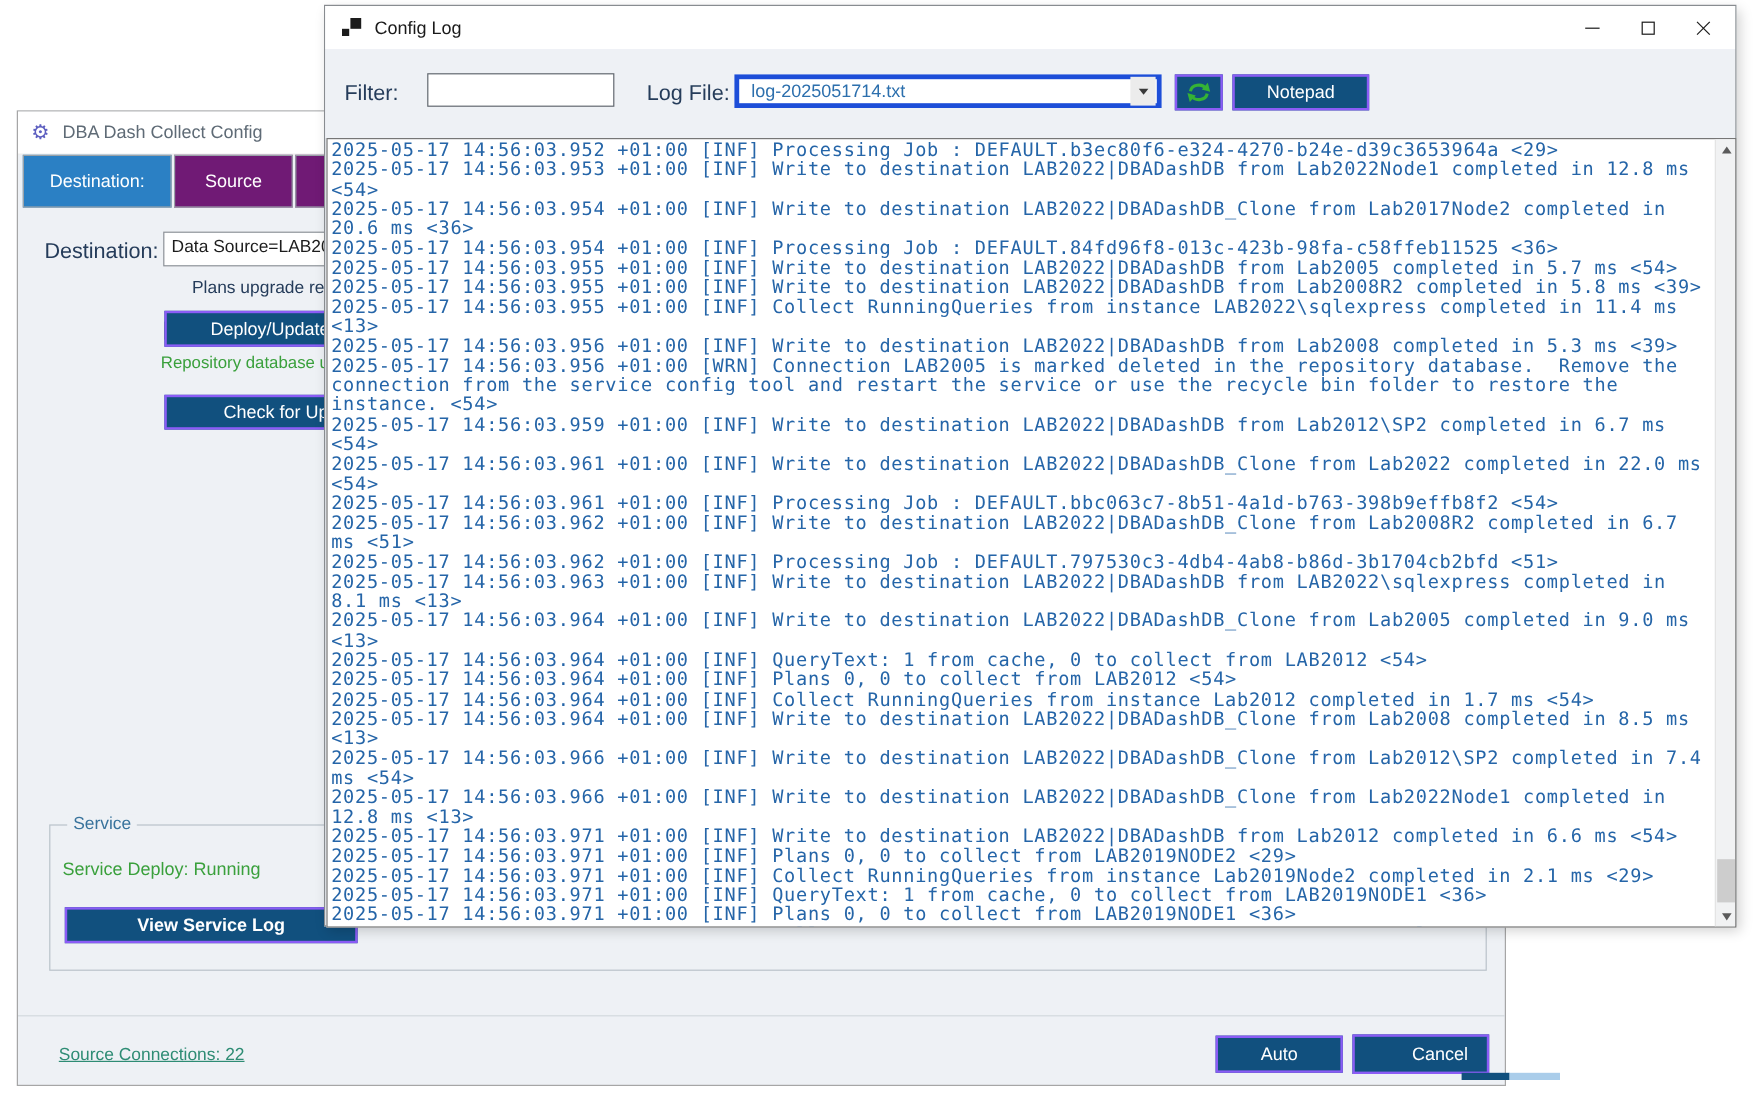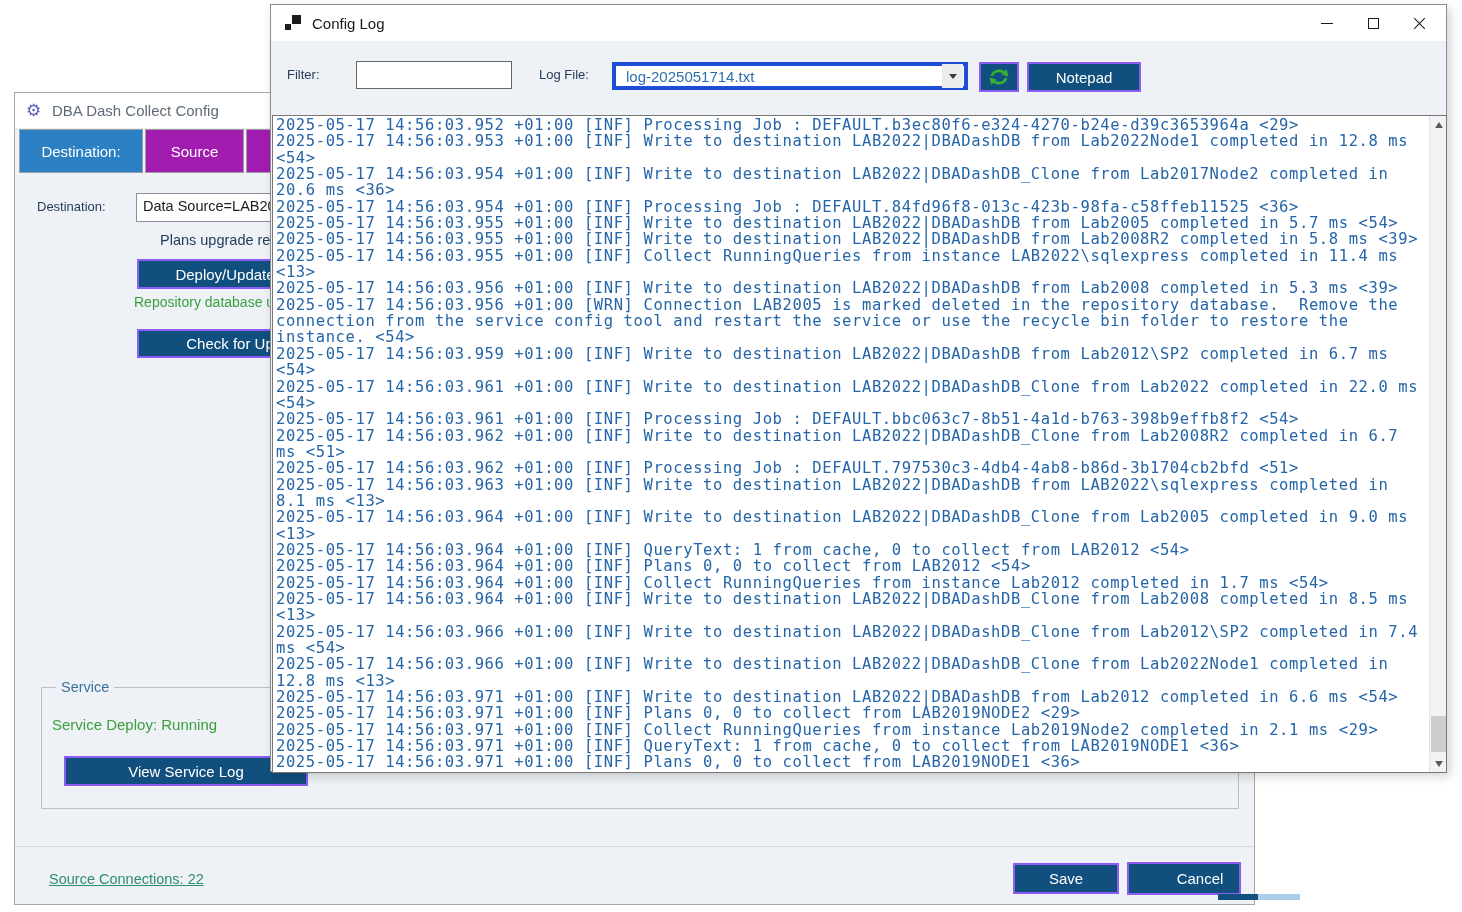--- a/index.html
+++ b/index.html
@@ -11,23 +11,23 @@
   #config-window { left: 14px; top: 92px; width: 1241px; height: 813px;
     background: #eef1f5; border: 1px solid #a6a6a6; z-index: 1; }
   #config-titlebar { left: 0; top: 0; width: 100%; height: 36px; background: #ffffff;
     border-bottom: 1px solid #ececec; display: flex; align-items: center; }
   #config-titlebar .app-icon { margin-left: 11px; font-size: 17px; color: #5d5fc0; width: 24px; }
   #config-title { color: #5f6b76; font-size: 15px; margin-left: 2px; }
 
   .tab { position: absolute; top: 36px; height: 44px; color: #ffffff; font-size: 15px;
     display: flex; align-items: center; justify-content: center; border: 1px solid #9aa2a8; }
   .tab.active { background: #2b80c4; }
-  .tab.inactive { background: #a21caf; }
-
-  .cfg-label { color: #253c5a; font-size: 13px; }
+  .tab.inactive { background: #701a75; }
+
+  .cfg-label { color: #253c5a; font-size: 18px; }
   .cfg-input { background: #ffffff; border: 1px solid #8a9097; font-size: 14.5px;
     color: #1c1c1c; padding: 4px 6px; }
   .blue-btn { background: #11507e; color: #ffffff; font-size: 15px; border: 2px solid #8b5cf6;
     display: flex; align-items: center; justify-content: center; cursor: default; }
   .green-text { color: #3aa03c; font-size: 14px; }
   .teal-link { color: #2e8c74; font-size: 14.5px; text-decoration: underline; }
 
   .checkbox { width: 15px; height: 15px; background: #fff; border: 1px solid #4a4a4a; position: relative; }
   .checkbox .check { position: absolute; left: 2px; top: 1px; width: 8px; height: 5px;
     border-left: 2px solid #17365c; border-bottom: 2px solid #17365c; transform: rotate(-48deg); }
@@ -115,26 +115,26 @@
   </div>
   <div class="abs cfg-label" style="left:145px; top:139px; font-size:14.5px;">Plans upgrade rep</div>
 
   <div class="abs blue-btn" style="left:122px; top:166px; width:176px; height:30px;">Deploy/Update</div>
   <div class="abs green-text" style="left:119px; top:201px;">Repository database u</div>
   <div class="abs blue-btn" style="left:122px; top:236px; width:186px; height:29px;">Check for Up</div>
 
   <div class="abs groupbox" style="left:26px; top:594px; width:1198px; height:122px;">
     <div class="groupbox-label">Service</div>
     <div class="abs green-text" style="left:10px; top:28px; font-size:15px;">Service Deploy: Running</div>
-    <div class="abs blue-btn" style="left:22px; top:68px; width:244px; height:30px;">View Service Log</div>
+    <div class="abs blue-btn" style="left:12px; top:68px; width:244px; height:30px;font-weight:bold;">View Service Log</div>
   </div>
 
   <div class="abs hr-line" style="left:0; top:753px; width:1239px;"></div>
   <a class="abs teal-link" style="left:34px; top:778px;" href="#">Source Connections: 22</a>
-  <div class="abs blue-btn" style="left:998px; top:770px; width:106px; height:31px;">Save</div>
+  <div class="abs blue-btn" style="left:998px; top:770px; width:106px; height:31px;">Auto</div>
   <div class="abs blue-btn" style="left:1112px; top:769px; width:114px; height:33px;padding-left:32px;">Cancel</div>
 </div>
 
 <div class="abs sliver-dark"></div>
 <div class="abs sliver-light"></div>
 
 <div class="abs" id="log-window">
   <div id="log-titlebar">
     <span id="log-app-icon">
         <i class="sq1"></i>

